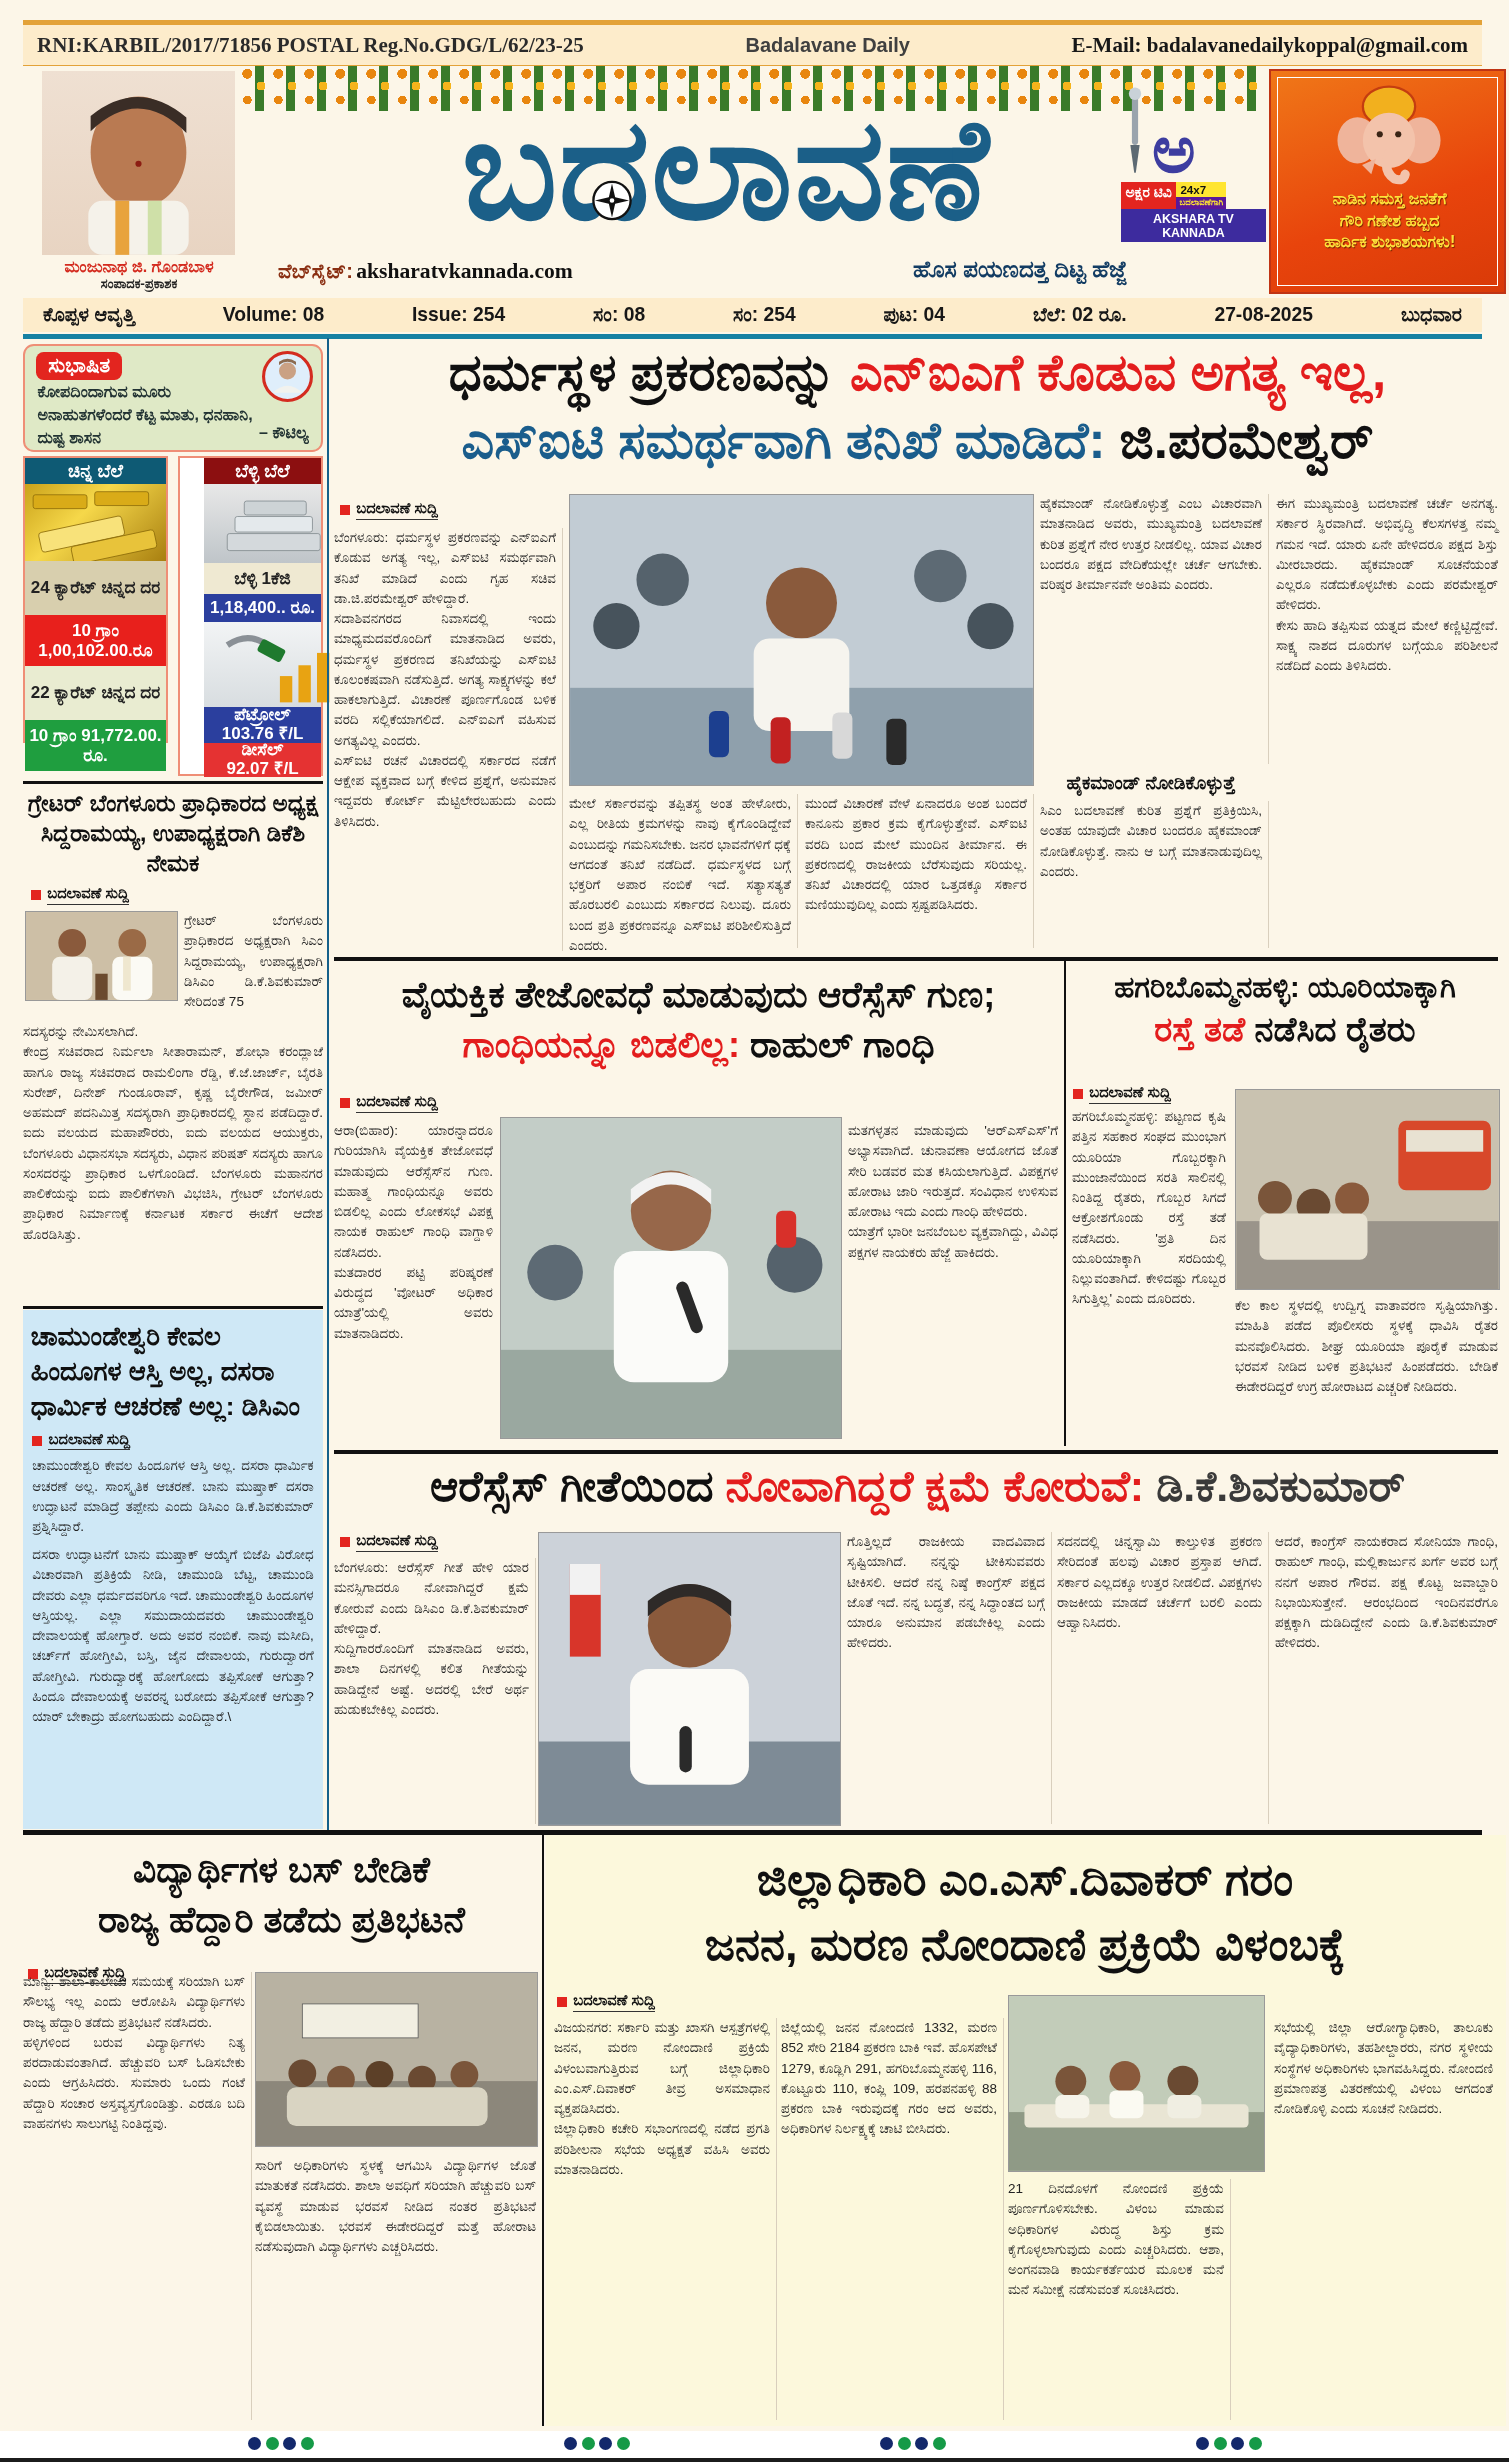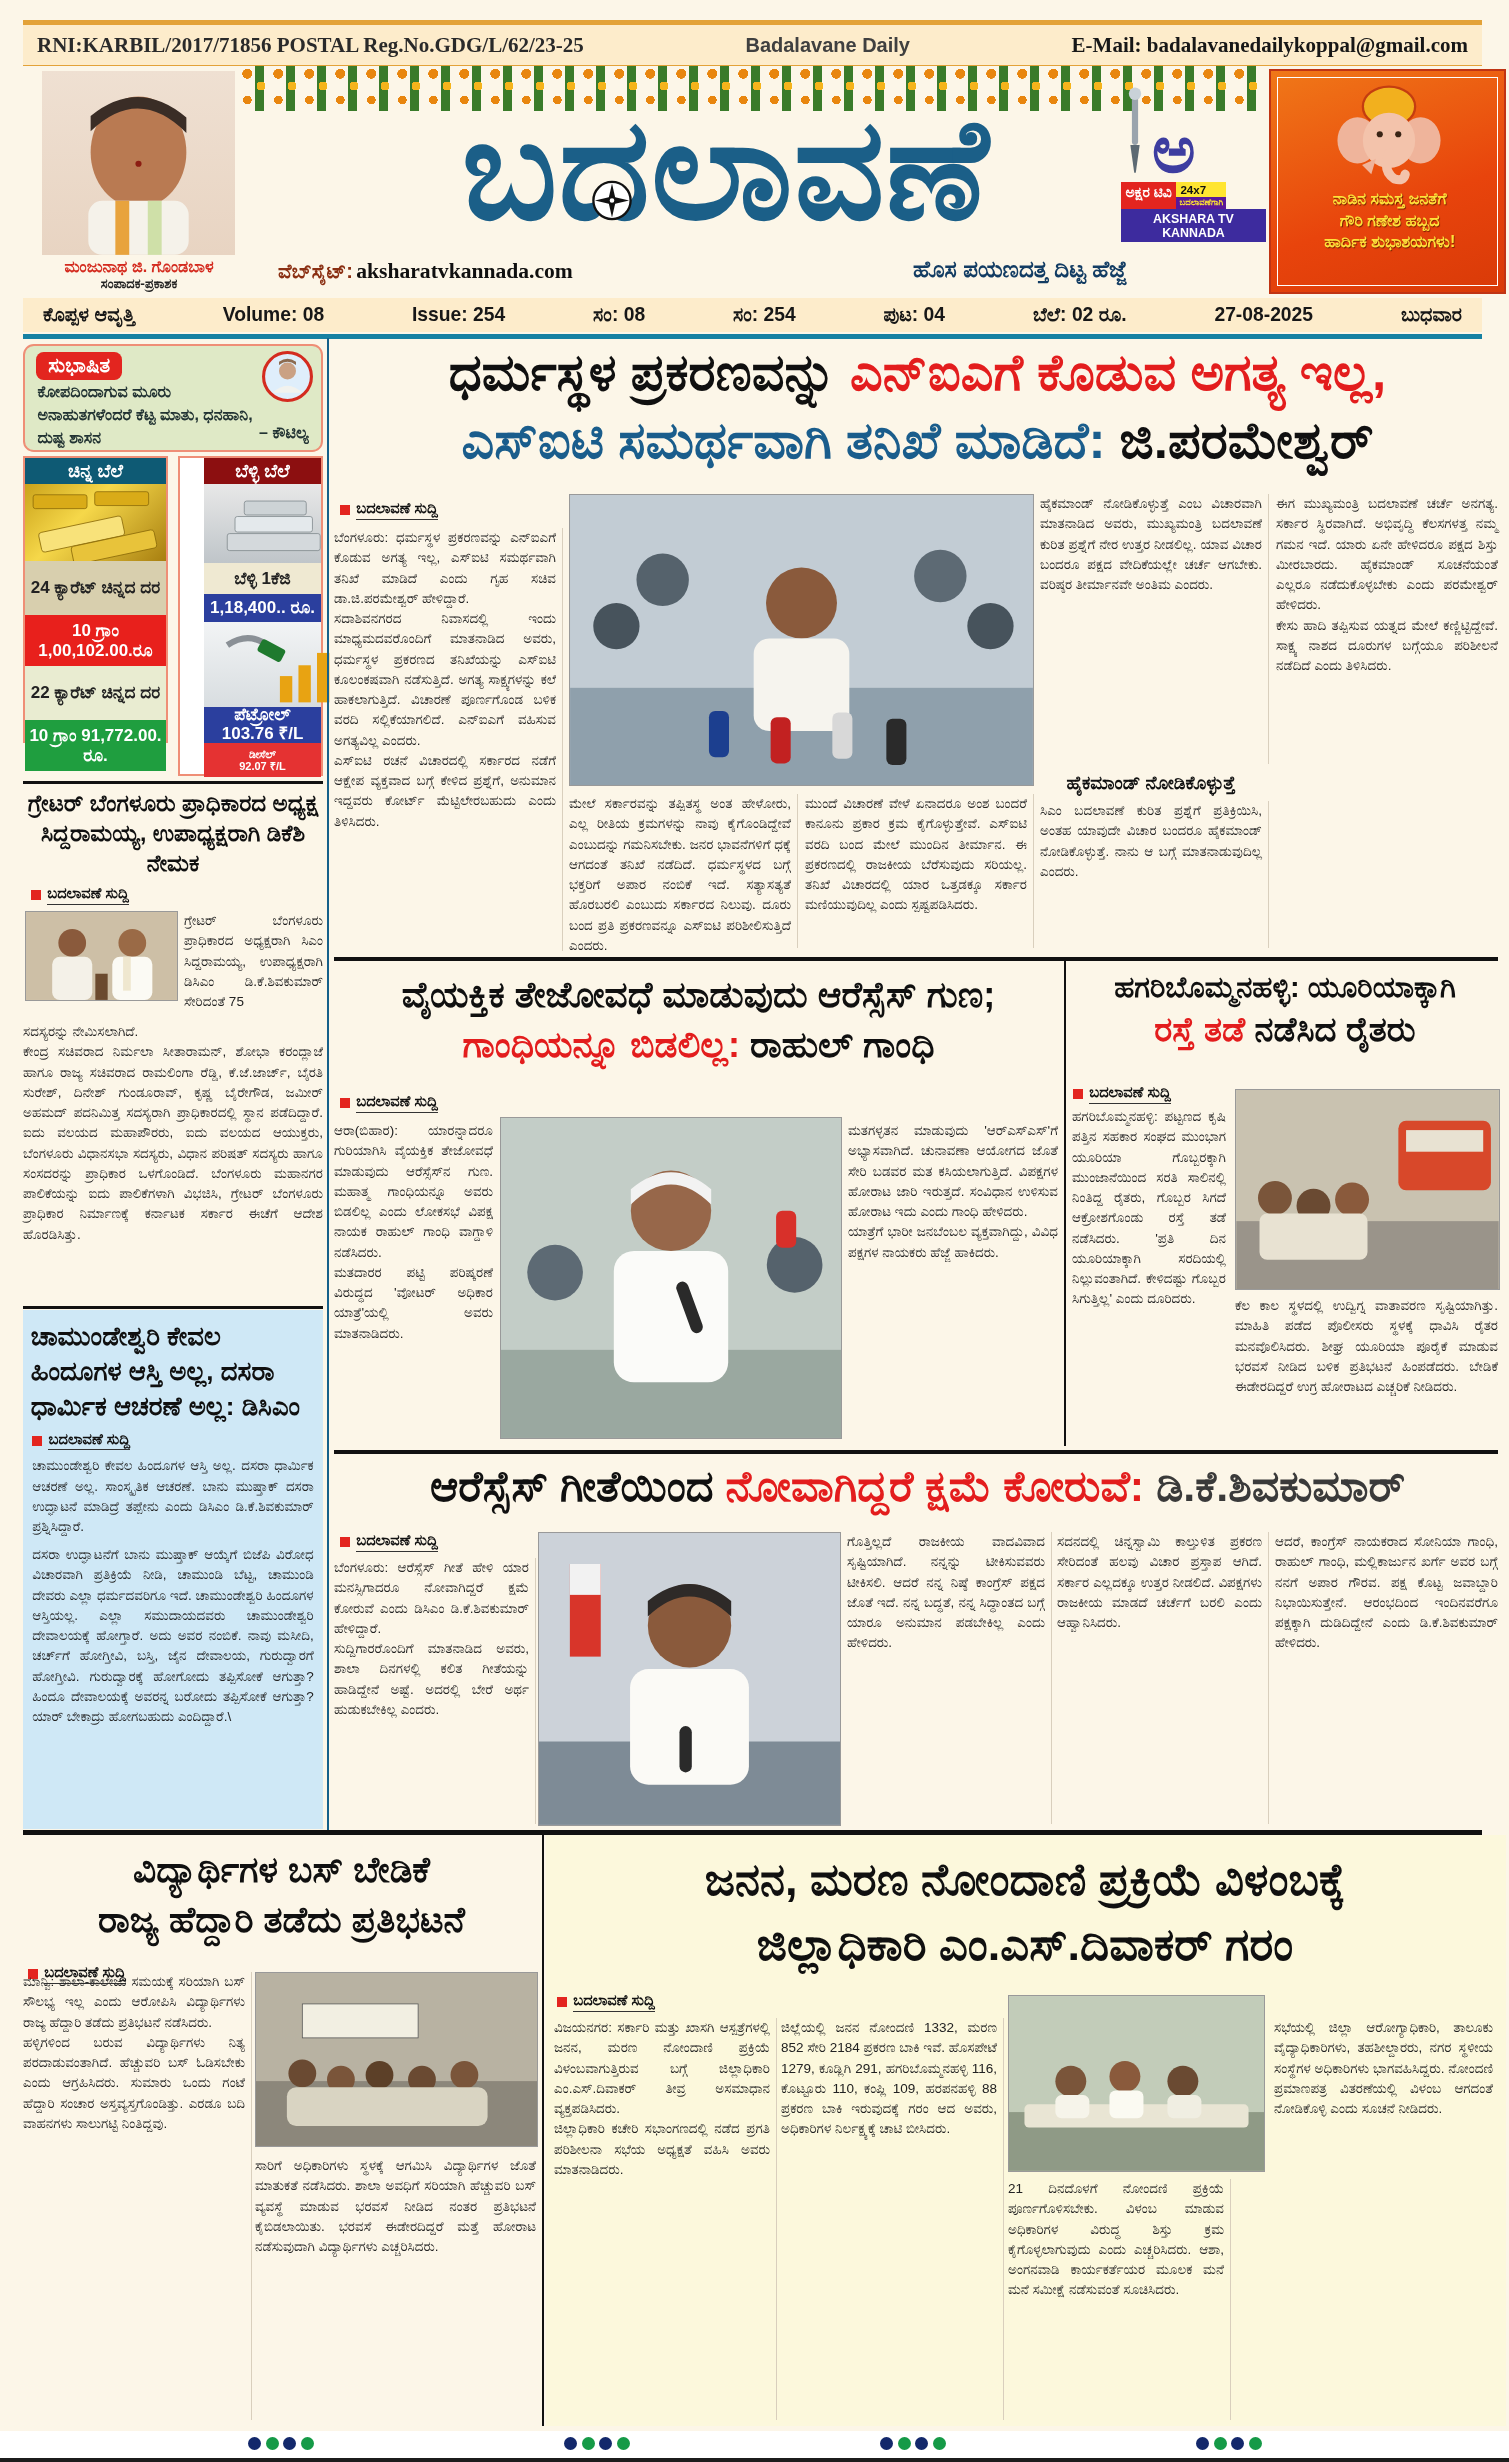--- a/index.html
+++ b/index.html
@@ -209,21 +209,21 @@
         <rect x="122" y="56" width="16" height="48" fill="#e8a312"></rect>
         <rect x="146" y="40" width="16" height="64" fill="#e8a312"></rect>
         <path d="M30 30 Q60 10 86 34" stroke="#8a9096" stroke-width="8" fill="none"></path>
         <rect x="70" y="28" width="34" height="18" rx="4" fill="#1f7a2e" transform="rotate(28 87 37)"></rect>
       </svg>
     </div>
     <div class="ratecell" style="background:#2b3f9e;height:36px;font-size:17px;color:#fff;flex-direction:column;line-height:1.1;">
       <span>ಪೆಟ್ರೋಲ್</span>
       <span>103.76 ₹/L</span>
     </div>
-    <div class="ratecell" style="background:#e53232;height:34px;font-size:11px;color:#fff;flex-direction:column;line-height:1.1;">
+    <div class="ratecell" style="background:#e53232;height:34px;font-size:17px;color:#fff;flex-direction:column;line-height:1.1;">
       <span>ಡೀಸೆಲ್</span>
       <span>92.07 ₹/L</span>
     </div>
   </div>
 
   <div class="abs rule-black" style="left:23px;top:781px;width:300px;height:3.1px;"></div>
   <div class="abs ctr bold" style="left:23px;top:789px;width:300px;font-size:23px;line-height:1.3;color:#101010;">ಗ್ರೇಟರ್ ಬೆಂಗಳೂರು ಪ್ರಾಧಿಕಾರದ ಅಧ್ಯಕ್ಷ ಸಿದ್ದರಾಮಯ್ಯ, ಉಪಾಧ್ಯಕ್ಷರಾಗಿ ಡಿಕೆಶಿ ನೇಮಕ</div>
   <div class="abs byl" style="left:31px;top:885px;">
     <span class="sq"></span>
     <span class="t">ಬದಲಾವಣೆ ಸುದ್ದಿ</span>
@@ -402,22 +402,22 @@
     </svg>
   </div>
   <div class="abs bodytxt jst colrule" style="left:23px;top:1972px;width:222px;height:448px;padding-right:6.2px;">ಮಾನ್ವಿ: ಶಾಲಾ-ಕಾಲೇಜು ಸಮಯಕ್ಕೆ ಸರಿಯಾಗಿ ಬಸ್ ಸೌಲಭ್ಯ ಇಲ್ಲ ಎಂದು ಆರೋಪಿಸಿ ವಿದ್ಯಾರ್ಥಿಗಳು ರಾಜ್ಯ ಹೆದ್ದಾರಿ ತಡೆದು ಪ್ರತಿಭಟನೆ ನಡೆಸಿದರು.
 ಹಳ್ಳಿಗಳಿಂದ ಬರುವ ವಿದ್ಯಾರ್ಥಿಗಳು ನಿತ್ಯ ಪರದಾಡುವಂತಾಗಿದೆ. ಹೆಚ್ಚುವರಿ ಬಸ್ ಓಡಿಸಬೇಕು ಎಂದು ಆಗ್ರಹಿಸಿದರು. ಸುಮಾರು ಒಂದು ಗಂಟೆ ಹೆದ್ದಾರಿ ಸಂಚಾರ ಅಸ್ತವ್ಯಸ್ತಗೊಂಡಿತ್ತು. ಎರಡೂ ಬದಿ ವಾಹನಗಳು ಸಾಲುಗಟ್ಟಿ ನಿಂತಿದ್ದವು.</div>
   <div class="abs bodytxt jst" style="left:255px;top:2156px;width:281px;height:266px;">ಸಾರಿಗೆ ಅಧಿಕಾರಿಗಳು ಸ್ಥಳಕ್ಕೆ ಆಗಮಿಸಿ ವಿದ್ಯಾರ್ಥಿಗಳ ಜೊತೆ ಮಾತುಕತೆ ನಡೆಸಿದರು. ಶಾಲಾ ಅವಧಿಗೆ ಸರಿಯಾಗಿ ಹೆಚ್ಚುವರಿ ಬಸ್ ವ್ಯವಸ್ಥೆ ಮಾಡುವ ಭರವಸೆ ನೀಡಿದ ನಂತರ ಪ್ರತಿಭಟನೆ ಕೈಬಿಡಲಾಯಿತು. ಭರವಸೆ ಈಡೇರದಿದ್ದರೆ ಮತ್ತೆ ಹೋರಾಟ ನಡೆಸುವುದಾಗಿ ವಿದ್ಯಾರ್ಥಿಗಳು ಎಚ್ಚರಿಸಿದರು.</div>
 
   <div class="abs" style="left:542px;top:1835px;width:2.3px;height:591px;background:#111;"></div>
 
   <div class="abs cream-article" style="left:546px;top:1835px;width:960px;height:591px;"></div>
   <div class="abs ctr bold" style="left:552px;top:1847px;width:946px;font-size:45px;line-height:1.45;color:#101010;">
+    <div>ಜಿಲ್ಲಾಧಿಕಾರಿ ಎಂ.ಎಸ್.ದಿವಾಕರ್ ಗರಂ</div>
     <div>ಜನನ, ಮರಣ ನೋಂದಾಣಿ ಪ್ರಕ್ರಿಯೆ ವಿಳಂಬಕ್ಕೆ</div>
-    <div>ಜಿಲ್ಲಾಧಿಕಾರಿ ಎಂ.ಎಸ್.ದಿವಾಕರ್ ಗರಂ</div>
   </div>
   <div class="abs byl" style="left:557px;top:1992px;">
     <span class="sq"></span>
     <span class="t">ಬದಲಾವಣೆ ಸುದ್ದಿ</span>
   </div>
   <div class="abs bodytxt jst colrule" style="left:554px;top:2018px;width:216px;height:402px;padding-right:6.2px;">ವಿಜಯನಗರ: ಸರ್ಕಾರಿ ಮತ್ತು ಖಾಸಗಿ ಆಸ್ಪತ್ರೆಗಳಲ್ಲಿ ಜನನ, ಮರಣ ನೋಂದಾಣಿ ಪ್ರಕ್ರಿಯೆ ವಿಳಂಬವಾಗುತ್ತಿರುವ ಬಗ್ಗೆ ಜಿಲ್ಲಾಧಿಕಾರಿ ಎಂ.ಎಸ್.ದಿವಾಕರ್ ತೀವ್ರ ಅಸಮಾಧಾನ ವ್ಯಕ್ತಪಡಿಸಿದರು.
 ಜಿಲ್ಲಾಧಿಕಾರಿ ಕಚೇರಿ ಸಭಾಂಗಣದಲ್ಲಿ ನಡೆದ ಪ್ರಗತಿ ಪರಿಶೀಲನಾ ಸಭೆಯ ಅಧ್ಯಕ್ಷತೆ ವಹಿಸಿ ಅವರು ಮಾತನಾಡಿದರು.</div>
   <div class="abs bodytxt jst colrule" style="left:781px;top:2018px;width:216px;height:402px;padding-right:6.2px;">ಜಿಲ್ಲೆಯಲ್ಲಿ ಜನನ ನೋಂದಣಿ 1332, ಮರಣ 852 ಸೇರಿ 2184 ಪ್ರಕರಣ ಬಾಕಿ ಇವೆ. ಹೊಸಪೇಟೆ 1279, ಕೂಡ್ಲಿಗಿ 291, ಹಗರಿಬೊಮ್ಮನಹಳ್ಳಿ 116, ಕೊಟ್ಟೂರು 110, ಕಂಪ್ಲಿ 109, ಹರಪನಹಳ್ಳಿ 88 ಪ್ರಕರಣ ಬಾಕಿ ಇರುವುದಕ್ಕೆ ಗರಂ ಆದ ಅವರು, ಅಧಿಕಾರಿಗಳ ನಿರ್ಲಕ್ಷ್ಯಕ್ಕೆ ಚಾಟಿ ಬೀಸಿದರು.</div>
   <div class="abs photo" style="left:1008px;top:1995px;width:255px;height:175px;background:#cbd4c6;">
     <svg width="255" height="175" viewBox="0 0 330 226">

